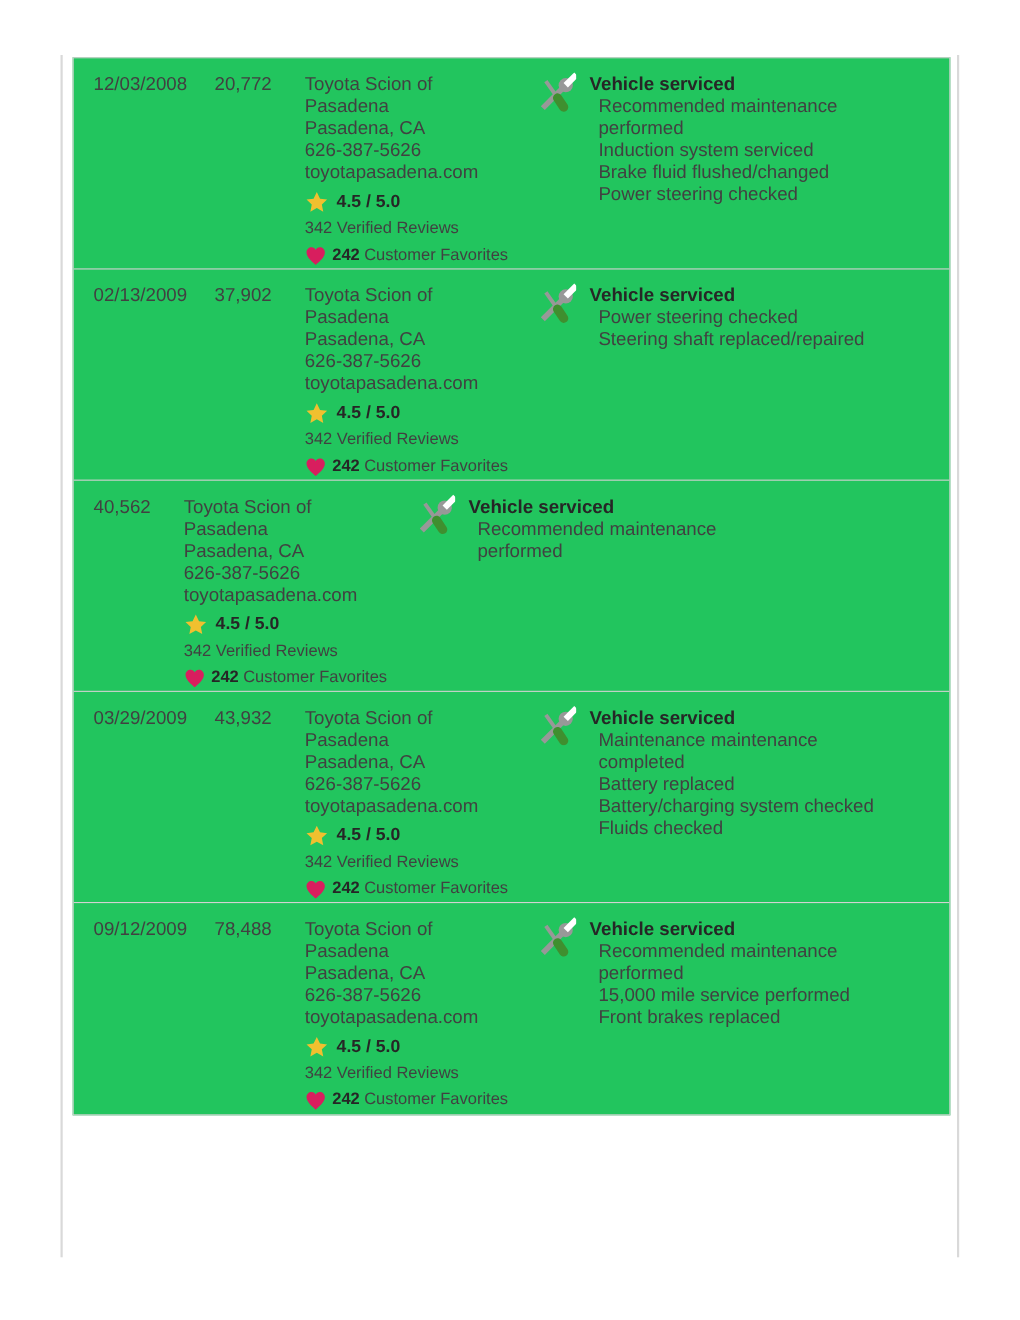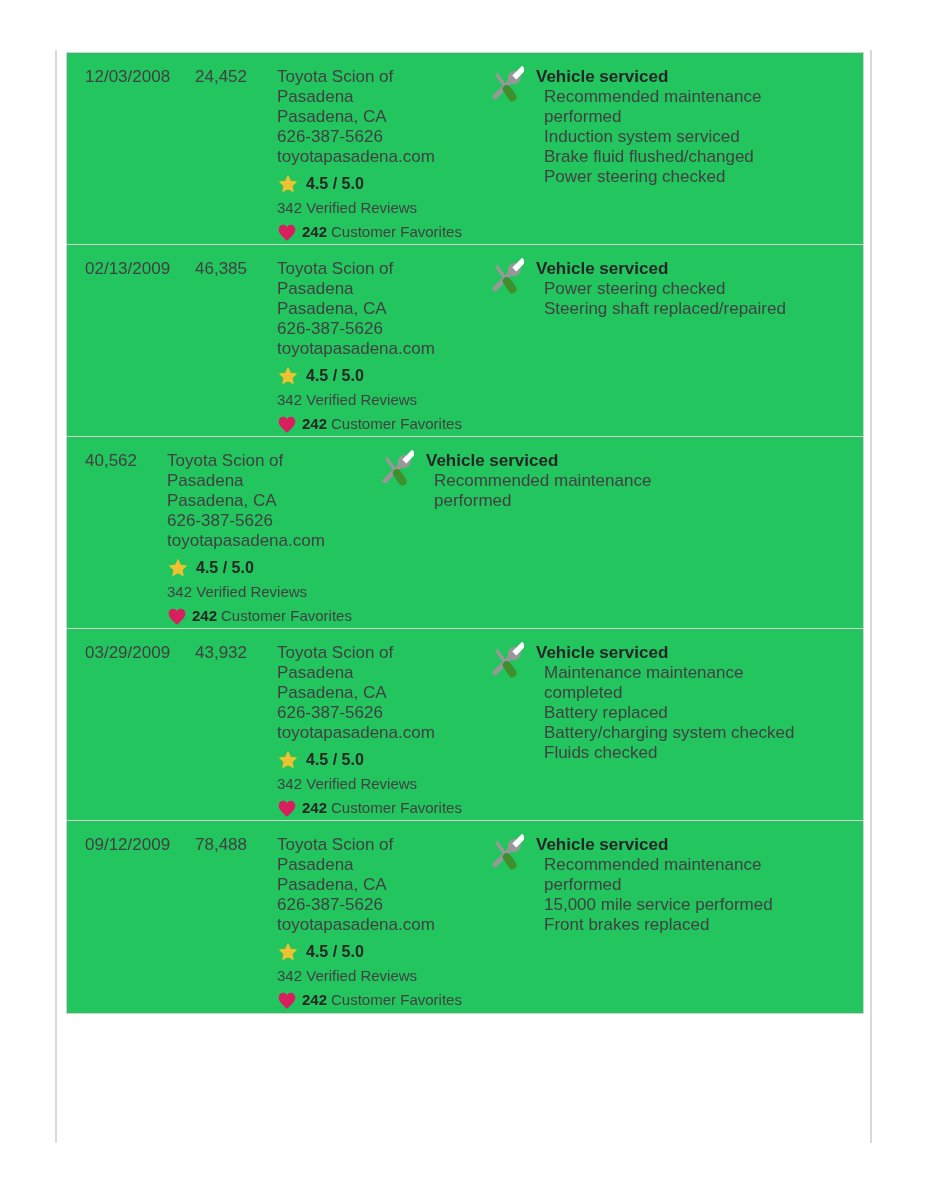--- a/index.html
+++ b/index.html
@@ -60,21 +60,21 @@
       <line x1="21.5" y1="26" x2="27.5" y2="35" stroke="#3f8f2f" stroke-width="9" stroke-linecap="round"></line>
     </symbol>
   </defs>
 </svg>
 
 <div class="report-section">
   <div class="records-table">
 
     <div class="record-row">
       <div class="col-date">12/03/2008</div>
-      <div class="col-miles">24,452</div>
+      <div class="col-miles">20,772</div>
       <div class="col-dealer">
         <div class="dealer-line">Toyota Scion of Pasadena</div>
         <div class="dealer-line">Pasadena, CA</div>
         <div class="dealer-line">626-387-5626</div>
         <div class="dealer-line">toyotapasadena.com</div>
         <div class="rating-row">
           <svg class="star-icon">
               <use href="#sym-star"></use>
             </svg>
           <span class="rating-val">4.5 / 5.0</span>
@@ -97,21 +97,21 @@
           <div class="service-item">Recommended maintenance performed</div>
           <div class="service-item">Induction system serviced</div>
           <div class="service-item">Brake fluid flushed/changed</div>
           <div class="service-item">Power steering checked</div>
         </div>
       </div>
     </div>
 
     <div class="record-row">
       <div class="col-date">02/13/2009</div>
-      <div class="col-miles">46,385</div>
+      <div class="col-miles">37,902</div>
       <div class="col-dealer">
         <div class="dealer-line">Toyota Scion of Pasadena</div>
         <div class="dealer-line">Pasadena, CA</div>
         <div class="dealer-line">626-387-5626</div>
         <div class="dealer-line">toyotapasadena.com</div>
         <div class="rating-row">
           <svg class="star-icon">
               <use href="#sym-star"></use>
             </svg>
           <span class="rating-val">4.5 / 5.0</span>

